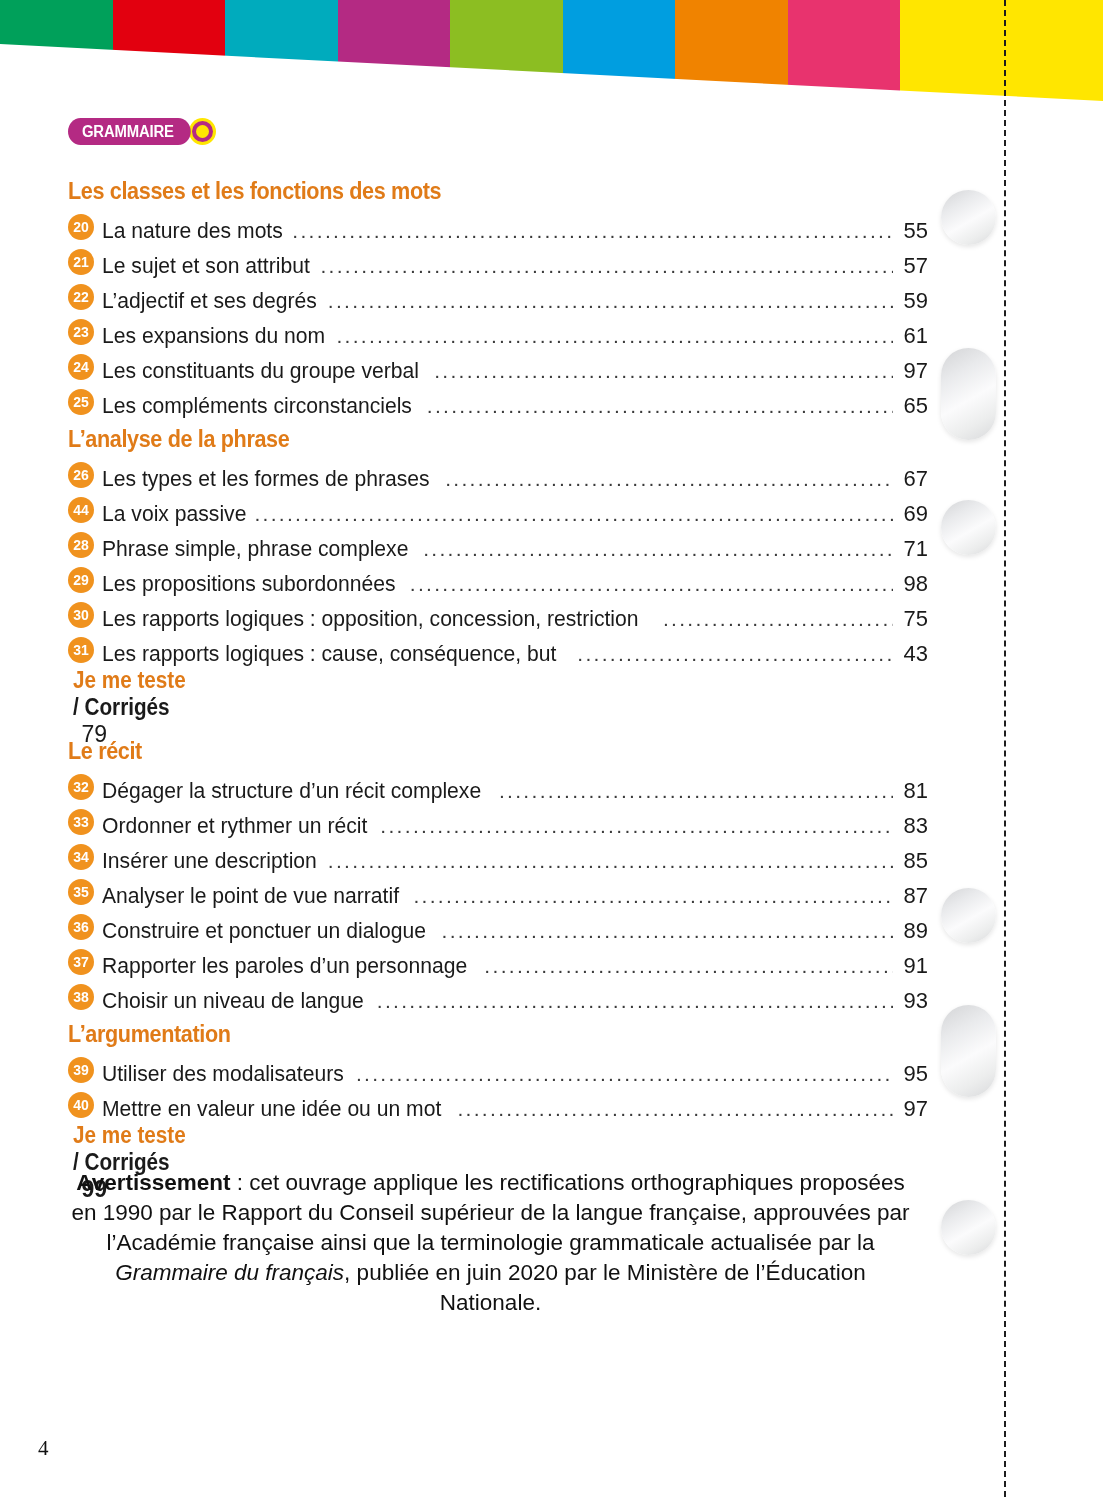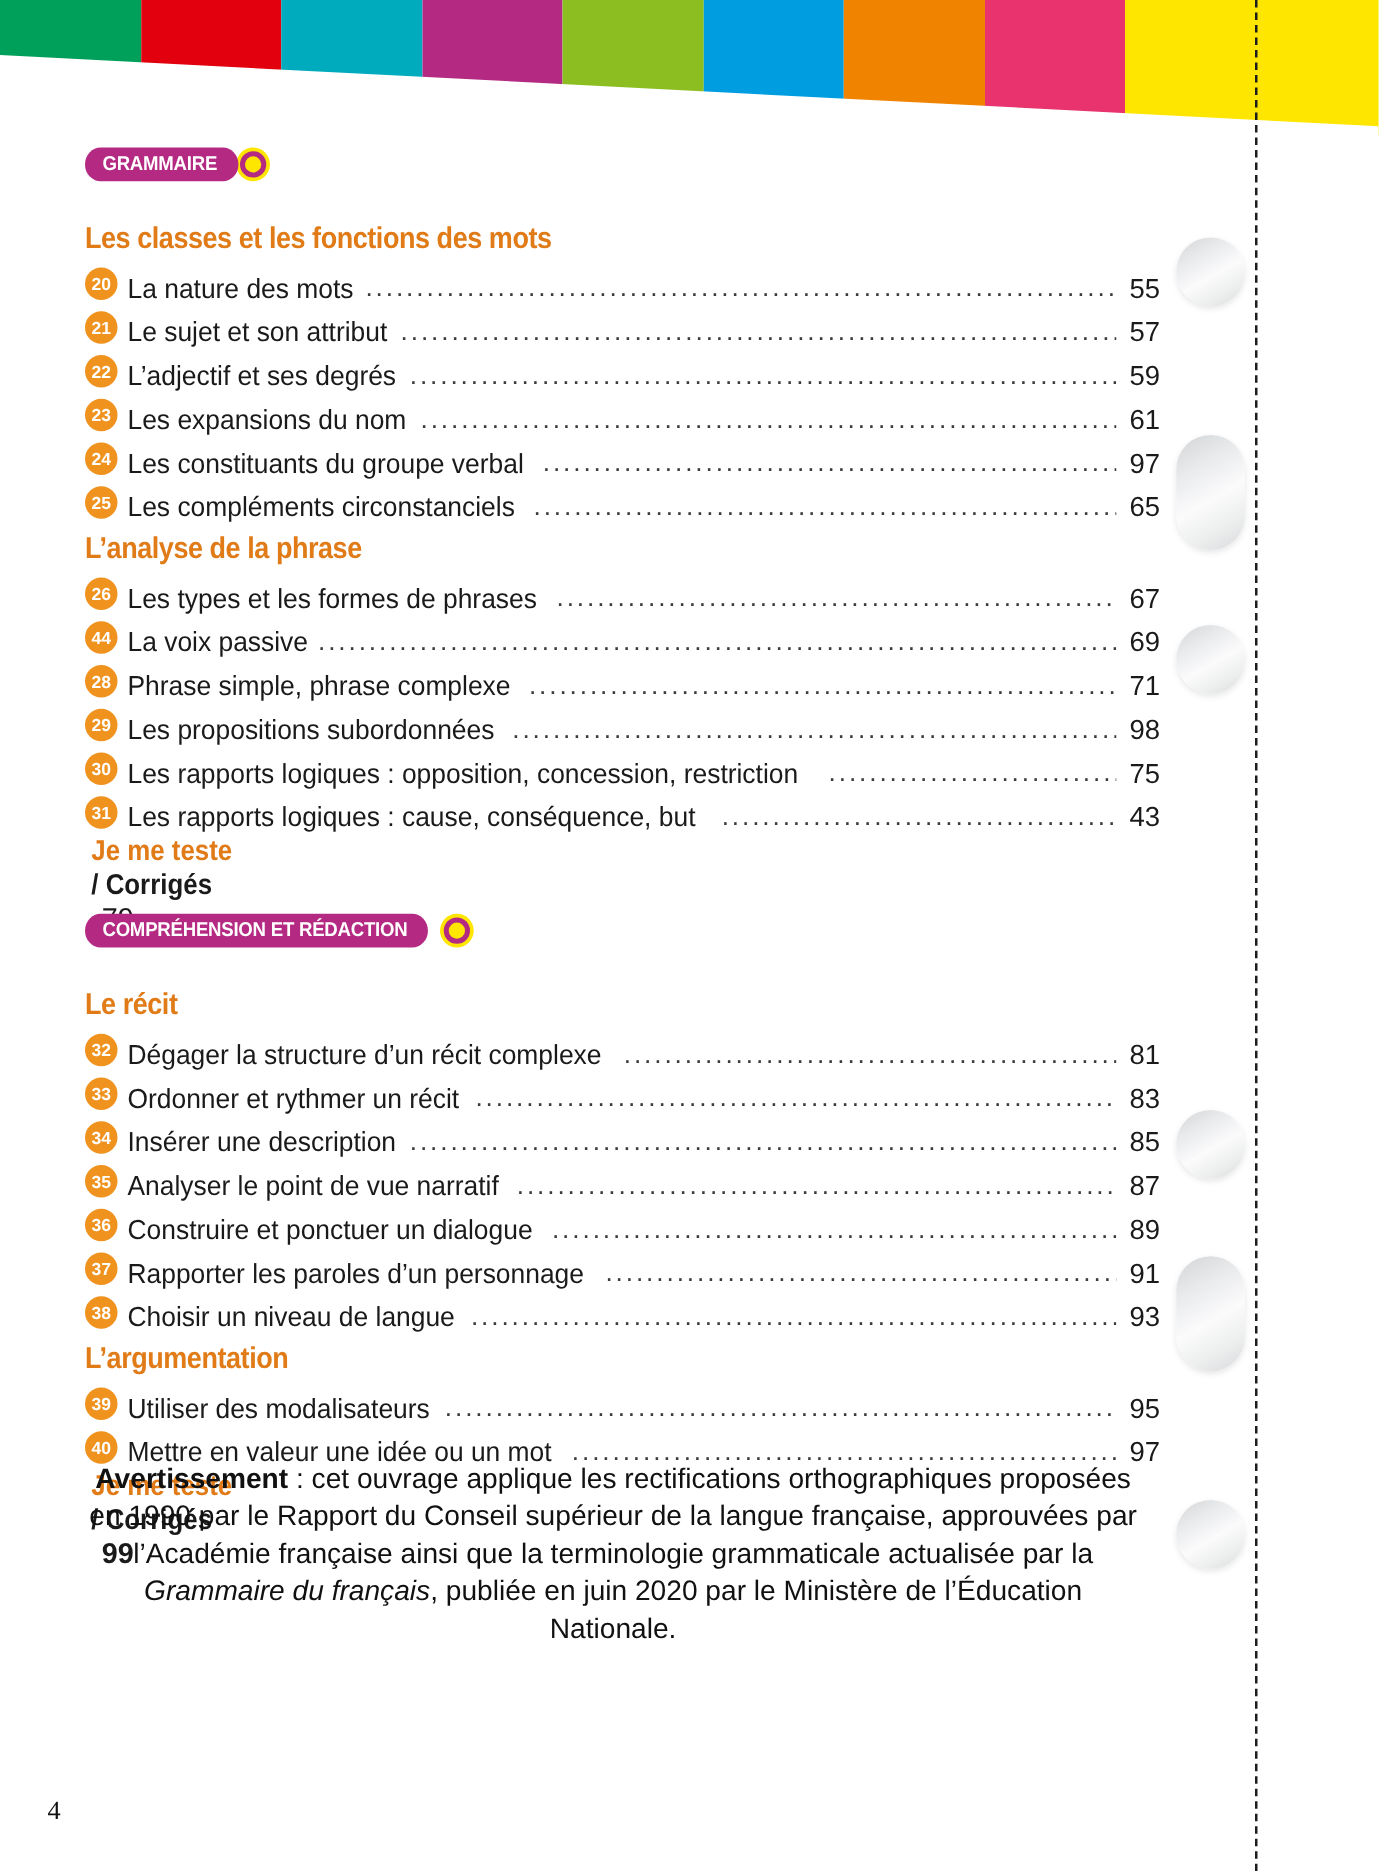--- a/index.html
+++ b/index.html
@@ -309,21 +309,21 @@
     </div><div class="toc-row">
       <span class="num-badge">31</span>
       <span class="toc-label">Les rapports logiques  : cause, conséquence, but</span>
       <span class="leader">...........................................................................................................................................................</span>
       <span class="page-num">43</span>
     </div><div class="test-row">
       <span class="t-orange">Je me teste</span>
       <span class="t-black">/ Corrigés</span>
       <span class="leader" style="font-weight: 400;">...........................................................................................................................................................</span>
       <span class="page-num" style="font-weight: 400;">79</span>
-    </div><div class="block-gap"></div><div class="badge-wrap"><span class="badge-dot"></span><span class="badge-pill">COMPRÉHENSION ET RÉDACTION</span><span class="badge-tail"></span></div><div class="sub-heading">Le récit</div><div class="toc-row">
+    </div><div class="block-gap"></div><div class="sub-heading">Le récit</div><div class="toc-row">
       <span class="num-badge">32</span>
       <span class="toc-label">Dégager la structure d’un récit complexe</span>
       <span class="leader">...........................................................................................................................................................</span>
       <span class="page-num">81</span>
     </div><div class="toc-row">
       <span class="num-badge">33</span>
       <span class="toc-label">Ordonner et rythmer un récit</span>
       <span class="leader">...........................................................................................................................................................</span>
       <span class="page-num">83</span>
     </div><div class="toc-row">

